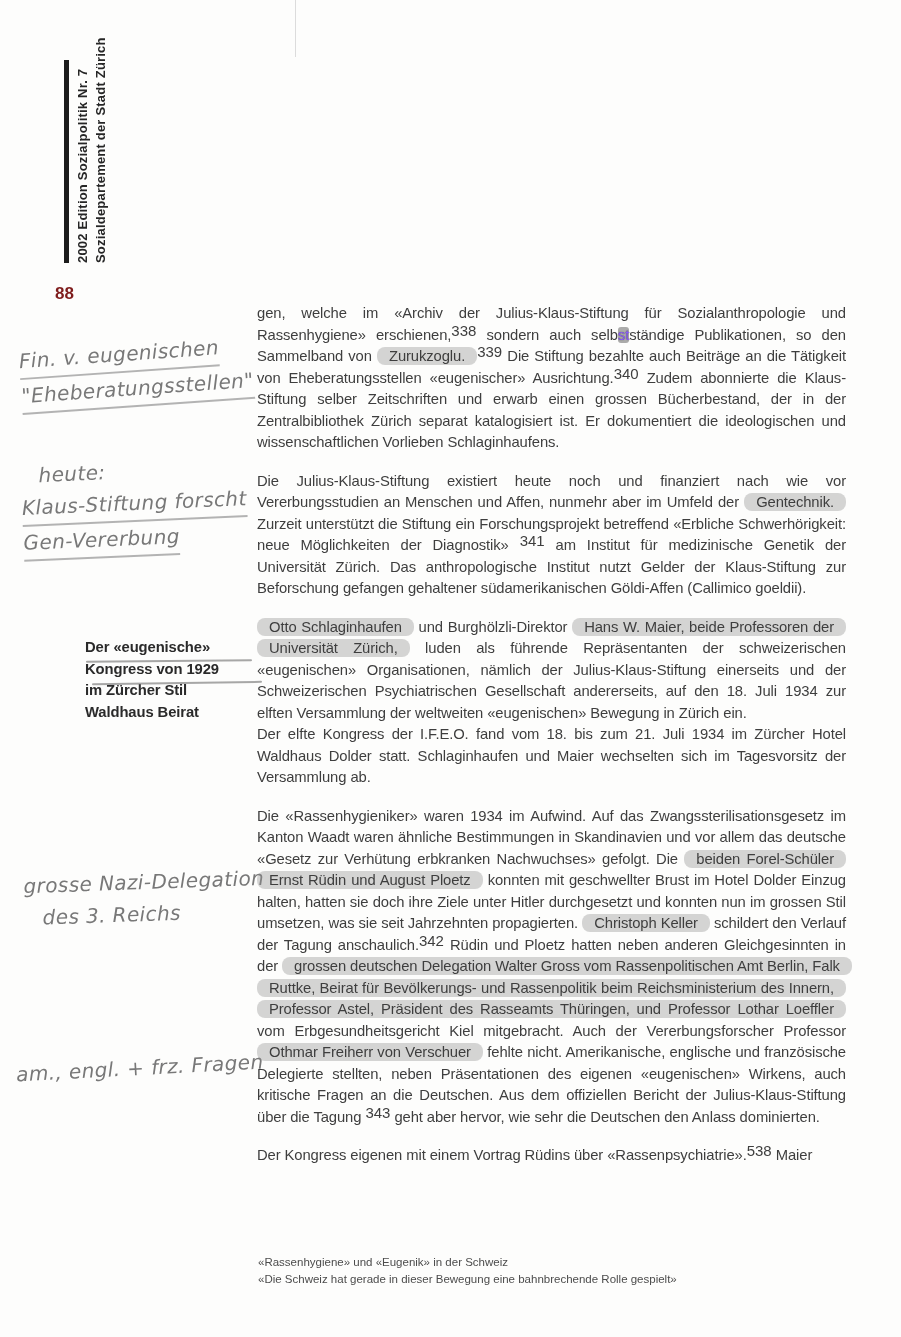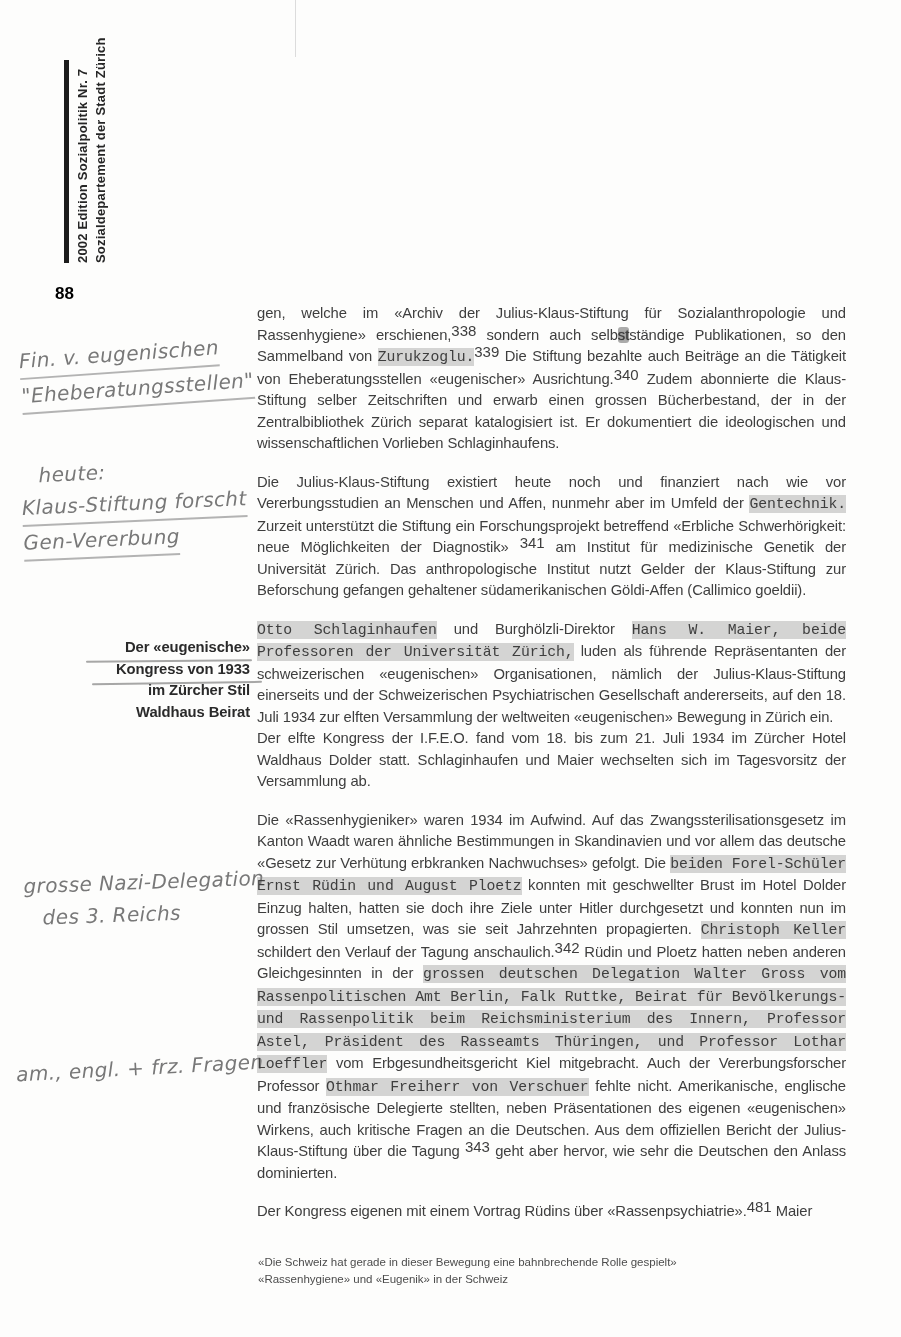--- a/index.html
+++ b/index.html
@@ -12,44 +12,44 @@
   .artifact-line { position:absolute; left:295px; top:0; width:1px; height:57px; background:#dcdcdc; }
 
   
   .imprint-bar { position:absolute; left:64px; top:60px; width:5px; height:203px; background:#1c1c1c; }
   .imprint {
     position:absolute; left:74px; top:263px;
     transform:rotate(-90deg); transform-origin:0 0;
     width:206px; font-weight:bold; font-size:13px; line-height:18px;
     color:#262626; letter-spacing:0.2px; white-space:nowrap;
   }
-  .page-number { position:absolute; left:55px; top:284px; font-weight:bold; font-size:17px; color:#000000; }
+  .page-number { position:absolute; left:55px; top:284px; font-weight:bold; font-size:17px; color:#7f1d1d; }
 
   
   .main {
     position:absolute; left:257px; top:303px; width:589px;
     font-size:14.8px; line-height:21.5px; color:#3e3e3e;
     text-align:justify; letter-spacing:-0.1px;
   }
   .main p { margin:0 0 17px 0; }
   .hl {
     background:rgba(145,145,145,0.38);
-    border-radius:0; padding:1px 0;
-    box-decoration-break:clone;font-family:Liberation Mono, monospace; -webkit-box-decoration-break:clone;
+    border-radius:8px; padding:1px 12px;
+    box-decoration-break:clone; -webkit-box-decoration-break:clone;
   }
   sup.fn { font-size:15px; line-height:0; vertical-align:4px; letter-spacing:0; }
   .pencil-smudge {
-    color:#404040; background:rgba(70,70,70,0.45);
+    color:#8b5cf6; background:rgba(70,70,70,0.45);
     border-radius:3px; text-shadow:0 0 1px #444;
   }
 
   
   .margin-heading {
     position:absolute; left:85px; top:637px; width:165px;
-    text-align:right; font-weight:bold; font-size:14.8px; line-height:21.5px;
+    font-weight:bold; font-size:14.8px; line-height:21.5px;
     color:#2a2a2a; letter-spacing:-0.1px;
   }
   .pencil-underline { position:absolute; height:2px; background:rgba(130,130,130,0.7); border-radius:2px; }
   #mh-ul1 { left:86px; top:660px; width:166px; transform:rotate(-0.6deg); }
   #mh-ul2 { left:92px; top:682px; width:170px; transform:rotate(-0.8deg); }
 
   
   .hand {
     position:absolute; font-family:"DejaVu Sans", sans-serif; font-style:italic;
     color:#787878; font-size:20px; line-height:32px; letter-spacing:0.4px; white-space:nowrap;
@@ -93,33 +93,33 @@
     <div>grosse Nazi-Delegation</div>
     <div class="indent1">des 3. Reichs</div>
   </div>
 
   <div class="hand" id="note4">
     <div>am., engl. + frz. Fragen</div>
   </div>
 
   <div class="margin-heading">
     <div>Der «eugenische»</div>
-    <div>Kongress von 1933</div>
+    <div>Kongress von 1929</div>
     <div>im Zürcher Stil</div>
     <div>Waldhaus Beirat</div>
   </div>
   <div class="pencil-underline" id="mh-ul1"></div>
   <div class="pencil-underline" id="mh-ul2"></div>
 
   <div class="main">
     <p><span>gen, welche im «Archiv der Julius-Klaus-Stiftung für Sozialanthropologie und Rassenhygiene» erschienen,</span><sup class="fn">338</sup><span> sondern auch selb</span><span class="pencil-smudge">st</span><span>ständige Publikationen, so den Sammelband von </span><span class="hl">Zurukzoglu.</span><sup class="fn">339</sup><span> Die Stiftung bezahlte auch Beiträge an die Tätigkeit von Eheberatungsstellen «eugenischer» Ausrichtung.</span><sup class="fn">340</sup><span> Zudem abonnierte die Klaus-Stiftung selber Zeitschriften und erwarb einen grossen Bücherbestand, der in der Zentralbibliothek Zürich separat katalogisiert ist. Er dokumentiert die ideologischen und wissenschaftlichen Vorlieben Schlaginhaufens.</span></p>
     <p><span>Die Julius-Klaus-Stiftung existiert heute noch und finanziert nach wie vor Vererbungsstudien an Menschen und Affen, nunmehr aber im Umfeld der </span><span class="hl">Gentechnik.</span><span> Zurzeit unterstützt die Stiftung ein Forschungsprojekt betreffend «Erbliche Schwerhörigkeit: neue Möglichkeiten der Diagnostik» </span><sup class="fn">341</sup><span> am Institut für medizinische Genetik der Universität Zürich. Das anthropologische Institut nutzt Gelder der Klaus-Stiftung zur Beforschung gefangen gehaltener südamerikanischen Göldi-Affen (Callimico goeldii).</span></p>
     <p><span class="hl">Otto Schlaginhaufen</span><span> und Burghölzli-Direktor </span><span class="hl">Hans W. Maier, beide Professoren der Universität Zürich,</span><span> luden als führende Repräsentanten der schweizerischen «eugenischen» Organisationen, nämlich der Julius-Klaus-Stiftung einerseits und der Schweizerischen Psychiatrischen Gesellschaft andererseits, auf den 18. Juli 1934 zur elften Versammlung der weltweiten «eugenischen» Bewegung in Zürich ein.</span><br><span>Der elfte Kongress der I.F.E.O. fand vom 18. bis zum 21. Juli 1934 im Zürcher Hotel Waldhaus Dolder statt. Schlaginhaufen und Maier wechselten sich im Tagesvorsitz der Versammlung ab.</span></p>
     <p><span>Die «Rassenhygieniker» waren 1934 im Aufwind. Auf das Zwangssterilisationsgesetz im Kanton Waadt waren ähnliche Bestimmungen in Skandinavien und vor allem das deutsche «Gesetz zur Verhütung erbkranken Nachwuchses» gefolgt. Die </span><span class="hl">beiden Forel-Schüler Ernst Rüdin und August Ploetz</span><span> konnten mit geschwellter Brust im Hotel Dolder Einzug halten, hatten sie doch ihre Ziele unter Hitler durchgesetzt und konnten nun im grossen Stil umsetzen, was sie seit Jahrzehnten propagierten. </span><span class="hl">Christoph Keller</span><span> schildert den Verlauf der Tagung anschaulich.</span><sup class="fn">342</sup><span> Rüdin und Ploetz hatten neben anderen Gleichgesinnten in der </span><span class="hl">grossen deutschen Delegation Walter Gross vom Rassenpolitischen Amt Berlin, Falk Ruttke, Beirat für Bevölkerungs- und Rassenpolitik beim Reichsministerium des Innern, Professor Astel, Präsident des Rasseamts Thüringen, und Professor Lothar Loeffler</span><span> vom Erbgesundheitsgericht Kiel mitgebracht. Auch der Vererbungsforscher Professor </span><span class="hl">Othmar Freiherr von Verschuer</span><span> fehlte nicht. Amerikanische, englische und französische Delegierte stellten, neben Präsentationen des eigenen «eugenischen» Wirkens, auch kritische Fragen an die Deutschen. Aus dem offiziellen Bericht der Julius-Klaus-Stiftung über die Tagung </span><sup class="fn">343</sup><span> geht aber hervor, wie sehr die Deutschen den Anlass dominierten.</span></p>
-    <p><span>Der Kongress eigenen mit einem Vortrag Rüdins über «Rassenpsychiatrie».</span><sup class="fn">481</sup><span> Maier</span></p>
+    <p><span>Der Kongress eigenen mit einem Vortrag Rüdins über «Rassenpsychiatrie».</span><sup class="fn">538</sup><span> Maier</span></p>
   </div>
 
   <div class="footer">
+    <div>«Rassenhygiene» und «Eugenik» in der Schweiz</div>
     <div>«Die Schweiz hat gerade in dieser Bewegung eine bahnbrechende Rolle gespielt»</div>
-    <div>«Rassenhygiene» und «Eugenik» in der Schweiz</div>
   </div>
 
 </div>
 
 </body></html>

